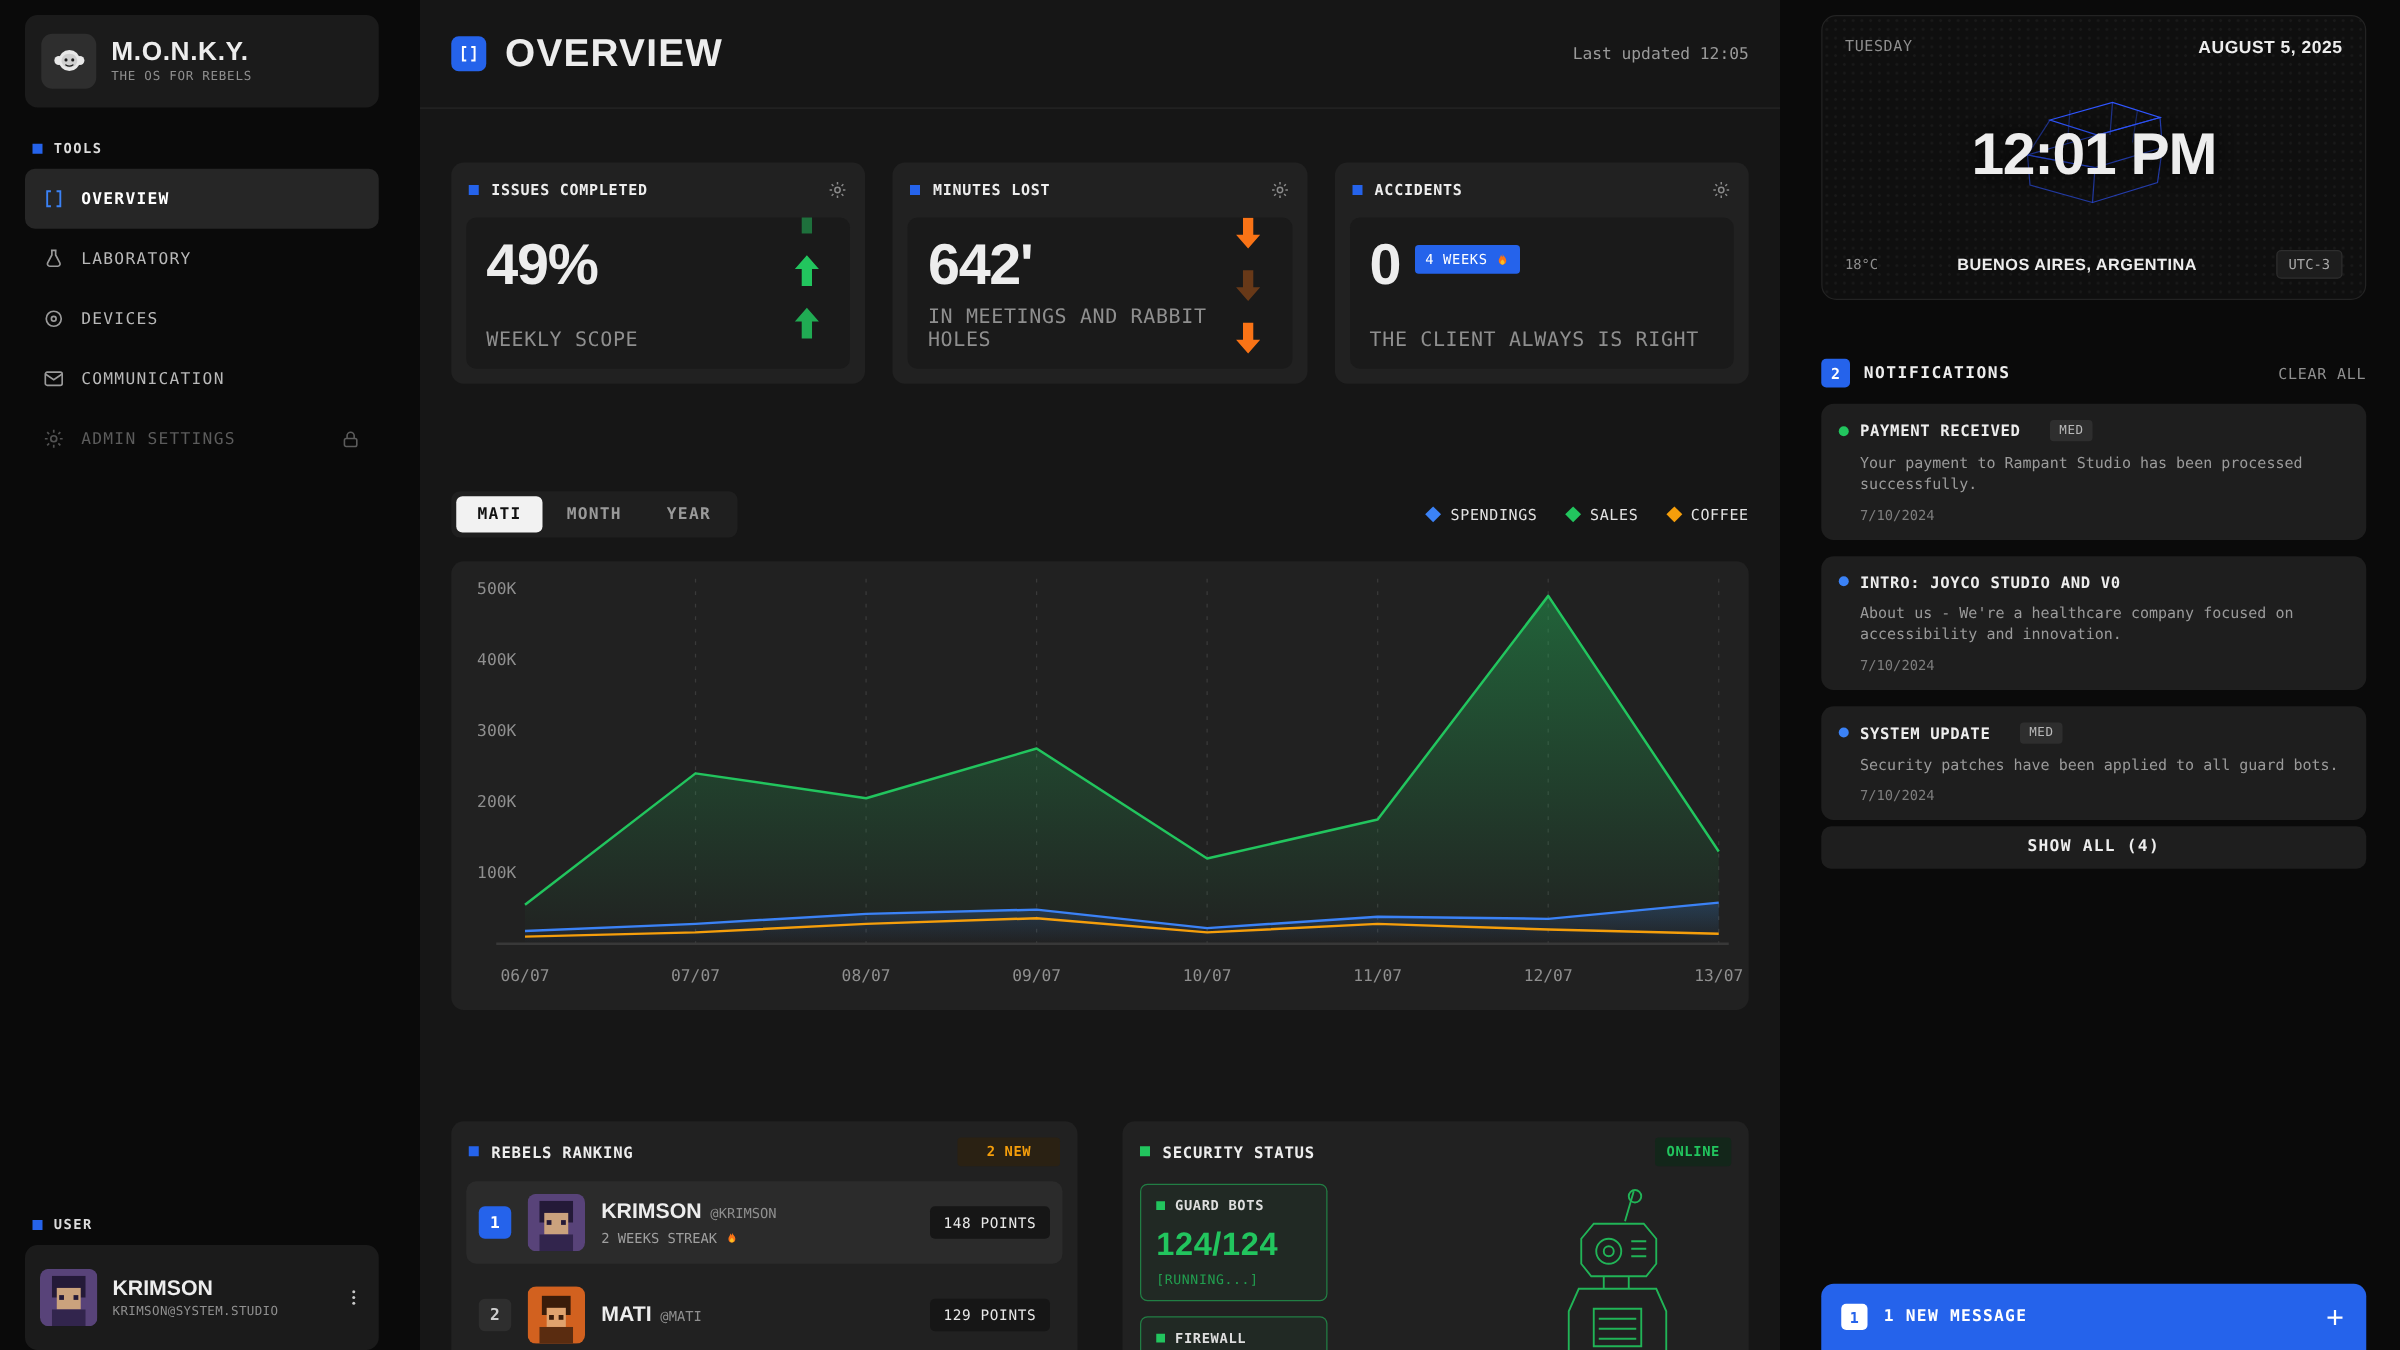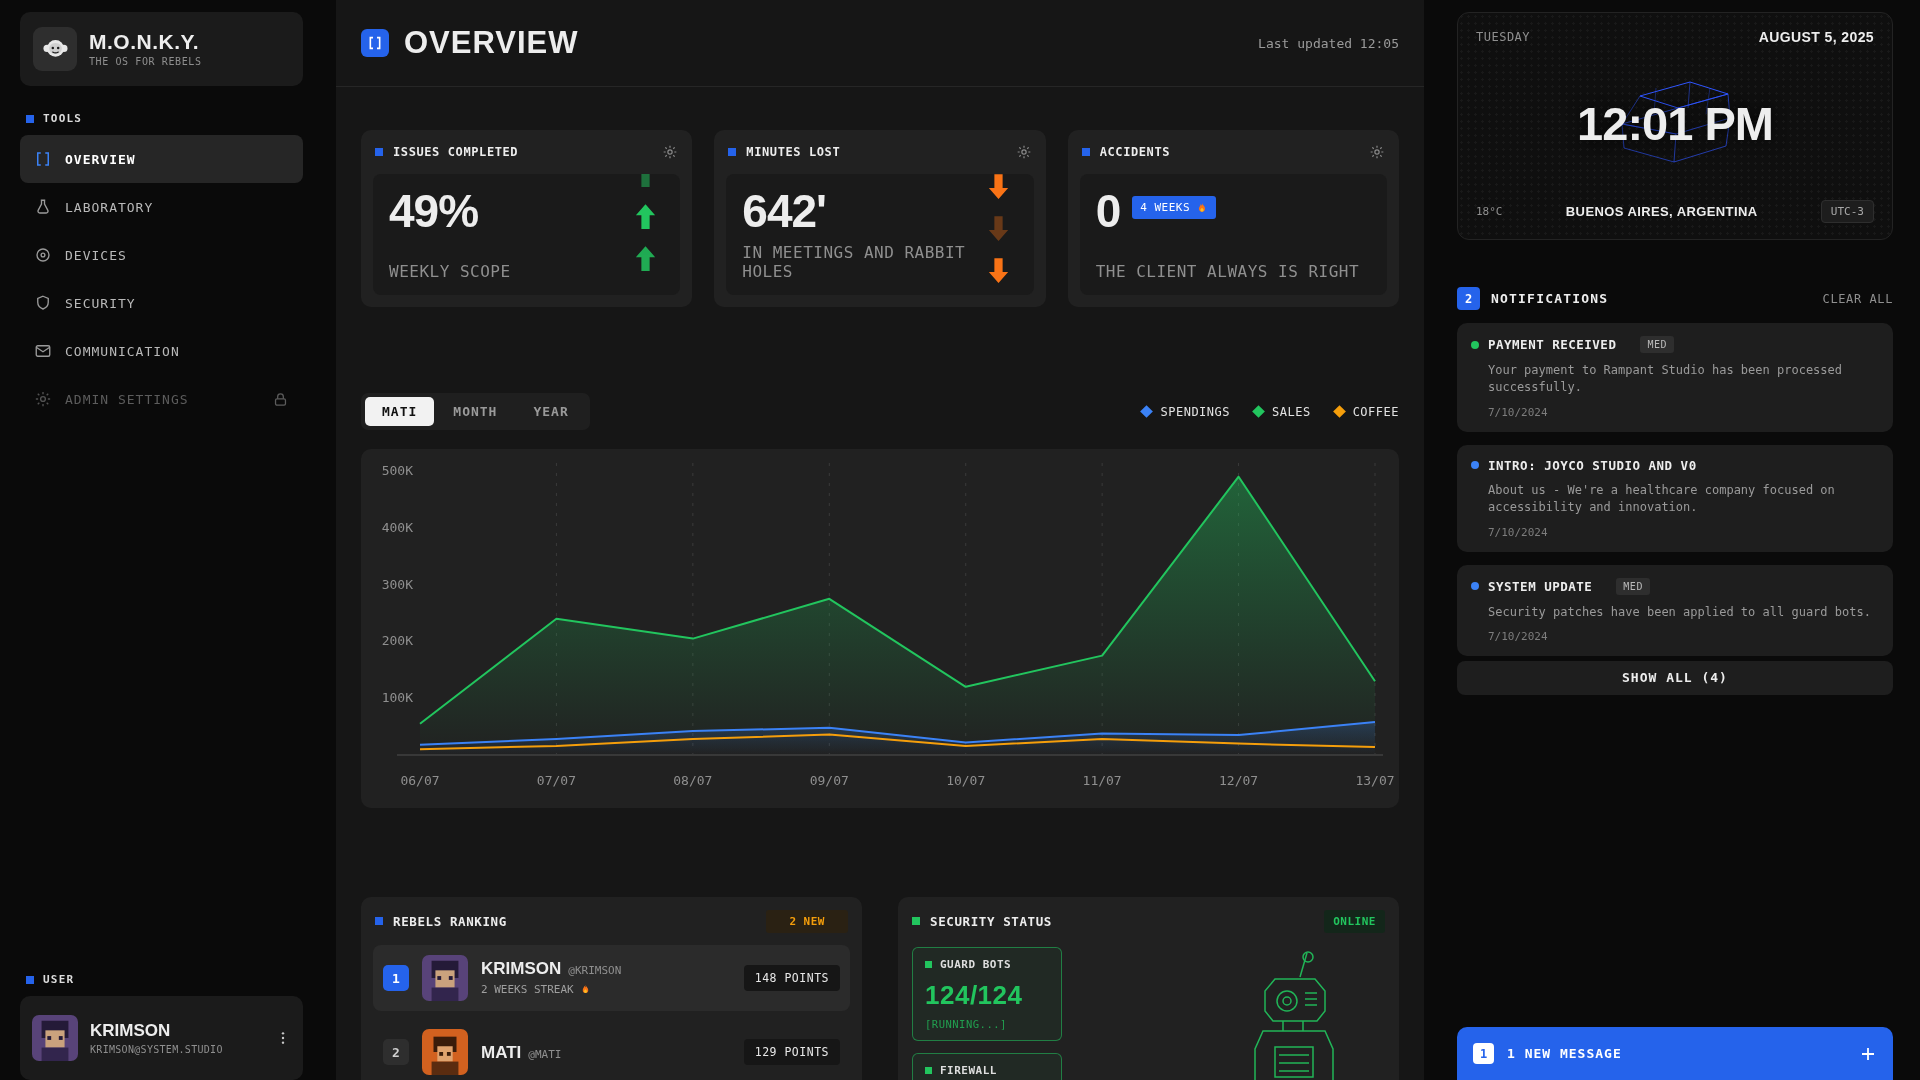--- a/index.html
+++ b/index.html
@@ -165,28 +165,20 @@
       <span class="nav-label">LABORATORY</span>
     </div>
     <div class="nav-item">
       <span class="nav-icon">
         <svg viewBox="0 0 24 24" width="18" height="18" fill="none" stroke="currentColor" stroke-width="1.8">
             <circle cx="12" cy="12" r="8"></circle>
             <circle cx="12" cy="12" r="2.5"></circle>
           </svg>
       </span>
       <span class="nav-label">DEVICES</span>
-    </div>
-    <div class="nav-item">
-      <span class="nav-icon">
-        <svg viewBox="0 0 24 24" width="18" height="18" fill="none" stroke="currentColor" stroke-width="1.8">
-            <path d="M12 3l7 3v5c0 4.5-3 7.5-7 9-4-1.5-7-4.5-7-9V6z"></path>
-          </svg>
-      </span>
-      <span class="nav-label">SECURITY</span>
     </div>
     <div class="nav-item">
       <span class="nav-icon">
         <svg viewBox="0 0 24 24" width="18" height="18" fill="none" stroke="currentColor" stroke-width="1.8">
             <rect x="3" y="5" width="18" height="14" rx="2"></rect>
             <path d="M3 7l9 6 9-6"></path>
           </svg>
       </span>
       <span class="nav-label">COMMUNICATION</span>
     </div>

